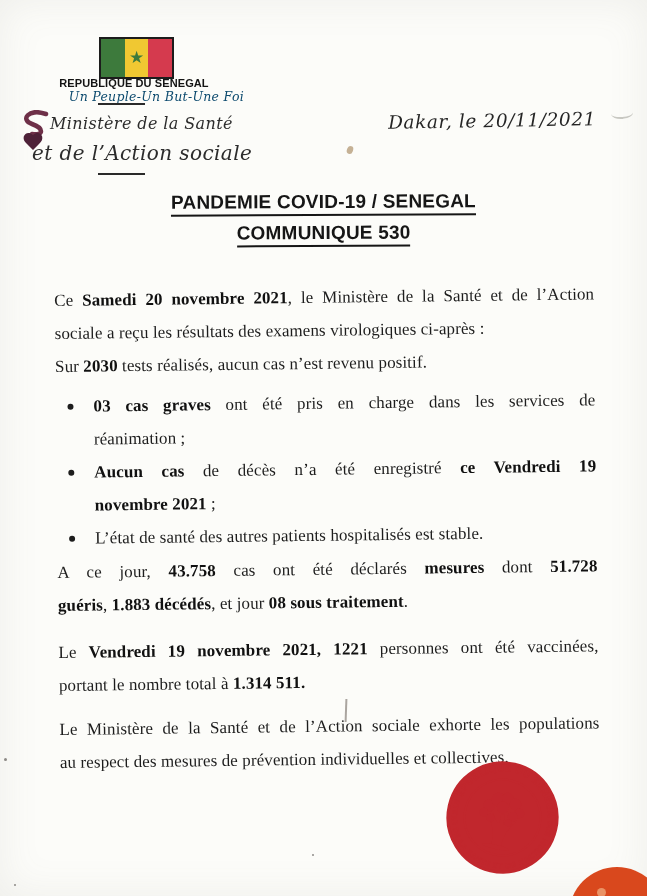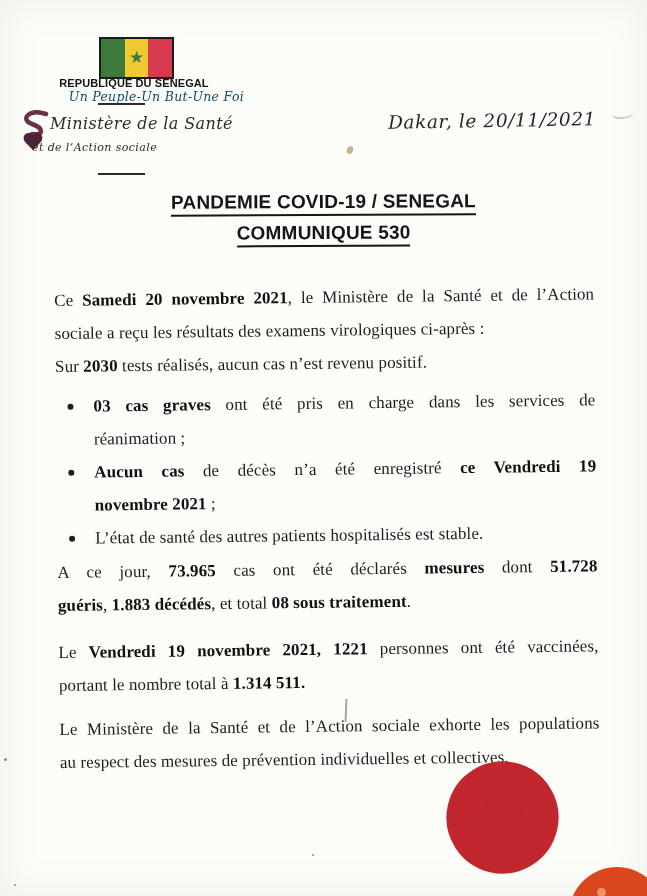--- a/index.html
+++ b/index.html
@@ -38,21 +38,21 @@
   .rule2{top:173px;}
   .ministry-logo{position:absolute;left:16px;top:110px;}
   .ministry1{
     position:absolute;left:50px;top:114px;
     font-family:"DejaVu Serif",serif;font-style:italic;font-size:16px;color:#2c2c2c;
     letter-spacing:0.4px;
     text-align:right;
   }
   .ministry2{
     position:absolute;left:32px;top:141px;
-    font-family:"DejaVu Serif",serif;font-style:italic;font-size:11px;color:#2c2c2c;
+    font-family:"DejaVu Serif",serif;font-style:italic;font-size:20px;color:#2c2c2c;
     letter-spacing:0.4px;
   }
   .dateline{
     position:absolute;left:388px;top:110px;
     font-family:"DejaVu Serif",serif;font-style:italic;font-size:18.5px;color:#262626;
     letter-spacing:0.6px;transform:rotate(-1deg);
   }
   
   .doc-title{position:absolute;left:0;top:191px;width:647px;text-align:center;transform:rotate(-0.3deg);}
   .doc-title .t{
@@ -153,22 +153,22 @@
           <span class="dot"></span>
           <div class="tline jl"><b>Aucun cas</b><span> de décès n’a été enregistré </span><b>ce Vendredi 19</b></div>
           <div class="tline"><b>novembre 2021</b><span> ;</span></div>
         </div>
         <div class="bullet">
           <span class="dot"></span>
           <div class="tline"><span>L’état de santé des autres patients hospitalisés est stable.</span></div>
         </div>
       </div>
     <div class="para p-totals">
-        <div class="tline jl"><span>A ce jour, </span><b>73.965</b><span> cas ont été déclarés </span><b>mesures</b><span> dont </span><b>51.728</b></div>
-        <div class="tline"><b>guéris</b><span>, </span><b>1.883 décédés</b><span>, et total </span><b>08 sous traitement</b><span>.</span></div>
+        <div class="tline jl"><span>A ce jour, </span><b>43.758</b><span> cas ont été déclarés </span><b>mesures</b><span> dont </span><b>51.728</b></div>
+        <div class="tline"><b>guéris</b><span>, </span><b>1.883 décédés</b><span>, et jour </span><b>08 sous traitement</b><span>.</span></div>
       </div>
     <div class="para p-vacc">
         <div class="tline jl"><span>Le </span><b>Vendredi 19 novembre 2021, 1221</b><span> personnes ont été vaccinées,</span></div>
         <div class="tline"><span>portant le nombre total à </span><b>1.314 511.</b></div>
       </div>
     <div class="para p-exhort">
         <div class="tline jl"><span>Le Ministère de la Santé et de l’Action sociale exhorte les populations</span></div>
         <div class="tline"><span>au respect des mesures de prévention individuelles et collectives.</span></div>
       </div>
   </div>

